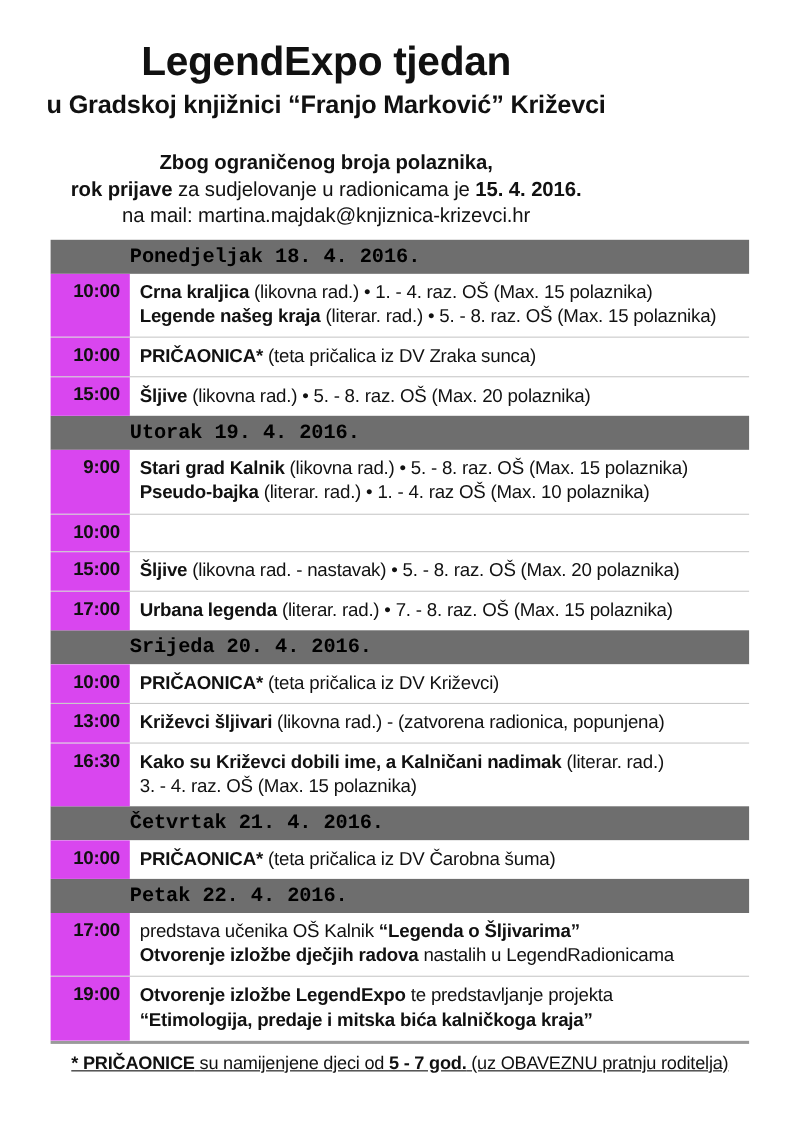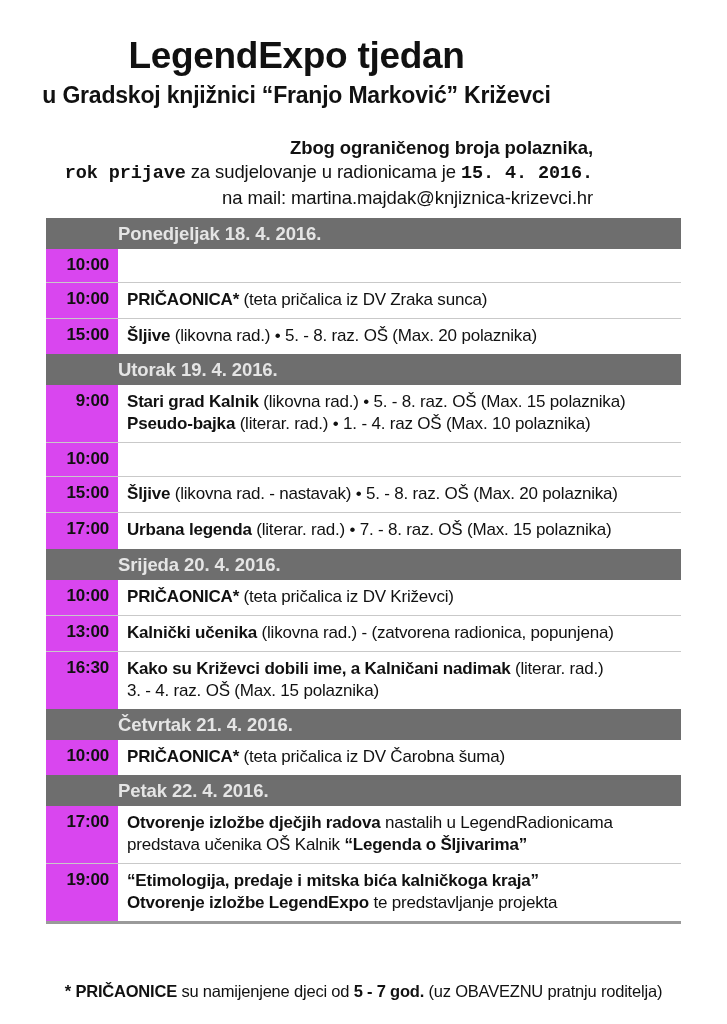--- a/index.html
+++ b/index.html
@@ -35,50 +35,51 @@
   }
   .subtitle {
     font-size: 23px;
     font-weight: bold;
     letter-spacing: -0.2px;
     line-height: 1.2;
     margin: 6px 0 0 0;
   }
 
   .notice {
-    text-align: right;
+    text-align: center;
     margin-top: 26px;
     line-height: 1.30;
   }
   .notice-line {
     font-size: 18.5px;
     letter-spacing: -0.1px;
   }
   .notice-line.b { font-weight: bold; }
-  .notice-line .bold { font-weight: bold; font-family: Liberation Mono, monospace; }
+  .notice-line .bold { font-weight: bold; }
   .notice-line .reg { font-weight: normal; }
 
   
   .schedule {
     position: absolute;
     left: 46px;
     top: 218px;
     width: 635px;
     border-bottom: 3px solid #9a9a9a;
   }
   .day-header {
     background: #6e6e6e;
-    color: #e5e5e5;
+    color: #000000;
     font-size: 18.5px;
     font-weight: bold;
     letter-spacing: -0.1px;
     height: 31px;
     line-height: 31px;
     padding-left: 72px;
     box-sizing: border-box;
+    font-family: Liberation Mono, monospace;
   }
   .row {
     display: flex;
     align-items: stretch;
     border-top: 1px solid #c9c9c9;
     background: #ffffff;
   }
   .row:first-of-type { border-top: none; }
   .day-header + .row { border-top: none; }
   .time {
@@ -101,25 +102,26 @@
     letter-spacing: -0.2px;
   }
   .event .line { display: block; white-space: nowrap; }
   .event b { font-weight: bold; }
   .event span.n { font-weight: normal; }
 
   
   .footnote {
     position: absolute;
     left: 0;
-    top: 982px;
+    top: 958px;
     width: 727px;
     text-align: center;
     font-size: 16.5px;
     letter-spacing: -0.2px;
+    text-decoration: underline;
   }
   .footnote b { font-weight: bold; }
 </style>
 </head>
 <body>
 
 <div class="page">
 
   <div class="header">
     <h1 class="title">LegendExpo tjedan</h1>
@@ -129,20 +131,24 @@
   <div class="notice">
     <div class="notice-line b">Zbog ograničenog broja polaznika,</div>
     <div class="notice-line"><span class="bold">rok prijave</span><span class="reg"> za sudjelovanje u radionicama je </span><span class="bold">15. 4. 2016.</span></div>
     <div class="notice-line">na mail: martina.majdak@knjiznica-krizevci.hr</div>
   </div>
 
   <div class="schedule" id="schedule">
       <div class="day-header">Ponedjeljak 18. 4. 2016.</div>
       <div class="row">
         <div class="time">10:00</div>
+        <div class="event">
+          <span class="line"><b>Crna kraljica</b><span class="n"> (likovna rad.) • 1. - 4. raz. OŠ (Max. 15 polaznika)</span></span>
+          <span class="line"><b>Legende našeg kraja</b><span class="n"> (literar. rad.) • 5. - 8. raz. OŠ (Max. 15 polaznika)</span></span>
+        </div>
       </div>
       <div class="row">
         <div class="time">10:00</div>
         <div class="event">
           <span class="line"><b>PRIČAONICA*</b><span class="n"> (teta pričalica iz DV Zraka sunca)</span></span>
         </div>
       </div>
       <div class="row">
         <div class="time">15:00</div>
         <div class="event">
@@ -175,50 +181,50 @@
       <div class="day-header">Srijeda 20. 4. 2016.</div>
       <div class="row">
         <div class="time">10:00</div>
         <div class="event">
           <span class="line"><b>PRIČAONICA*</b><span class="n"> (teta pričalica iz DV Križevci)</span></span>
         </div>
       </div>
       <div class="row">
         <div class="time">13:00</div>
         <div class="event">
-          <span class="line"><b>Kalnički učenika</b><span class="n"> (likovna rad.) - (zatvorena radionica, popunjena)</span></span>
+          <span class="line"><b>Križevci šljivari</b><span class="n"> (likovna rad.) - (zatvorena radionica, popunjena)</span></span>
         </div>
       </div>
       <div class="row">
         <div class="time">16:30</div>
         <div class="event">
           <span class="line"><b>Kako su Križevci dobili ime, a Kalničani nadimak</b><span class="n"> (literar. rad.)</span></span>
           <span class="line"><span class="n">3. - 4. raz. OŠ (Max. 15 polaznika)</span></span>
         </div>
       </div>
       <div class="day-header">Četvrtak 21. 4. 2016.</div>
       <div class="row">
         <div class="time">10:00</div>
         <div class="event">
           <span class="line"><b>PRIČAONICA*</b><span class="n"> (teta pričalica iz DV Čarobna šuma)</span></span>
         </div>
       </div>
       <div class="day-header">Petak 22. 4. 2016.</div>
       <div class="row">
         <div class="time">17:00</div>
         <div class="event">
+          <span class="line"><span class="n">predstava učenika OŠ Kalnik </span><b>“Legenda o Šljivarima”</b></span>
           <span class="line"><b>Otvorenje izložbe dječjih radova</b><span class="n"> nastalih u LegendRadionicama</span></span>
-          <span class="line"><span class="n">predstava učenika OŠ Kalnik </span><b>“Legenda o Šljivarima”</b></span>
         </div>
       </div>
       <div class="row">
         <div class="time">19:00</div>
         <div class="event">
+          <span class="line"><b>Otvorenje izložbe LegendExpo</b><span class="n"> te predstavljanje projekta</span></span>
           <span class="line"><b>“Etimologija, predaje i mitska bića kalničkoga kraja”</b></span>
-          <span class="line"><b>Otvorenje izložbe LegendExpo</b><span class="n"> te predstavljanje projekta</span></span>
         </div>
       </div>
     </div>
 
   <div class="footnote">
     <b>* PRIČAONICE</b><span> su namijenjene djeci od </span><b>5 - 7 god.</b><span> (uz OBAVEZNU pratnju roditelja)</span>
   </div>
 
 </div>
 

